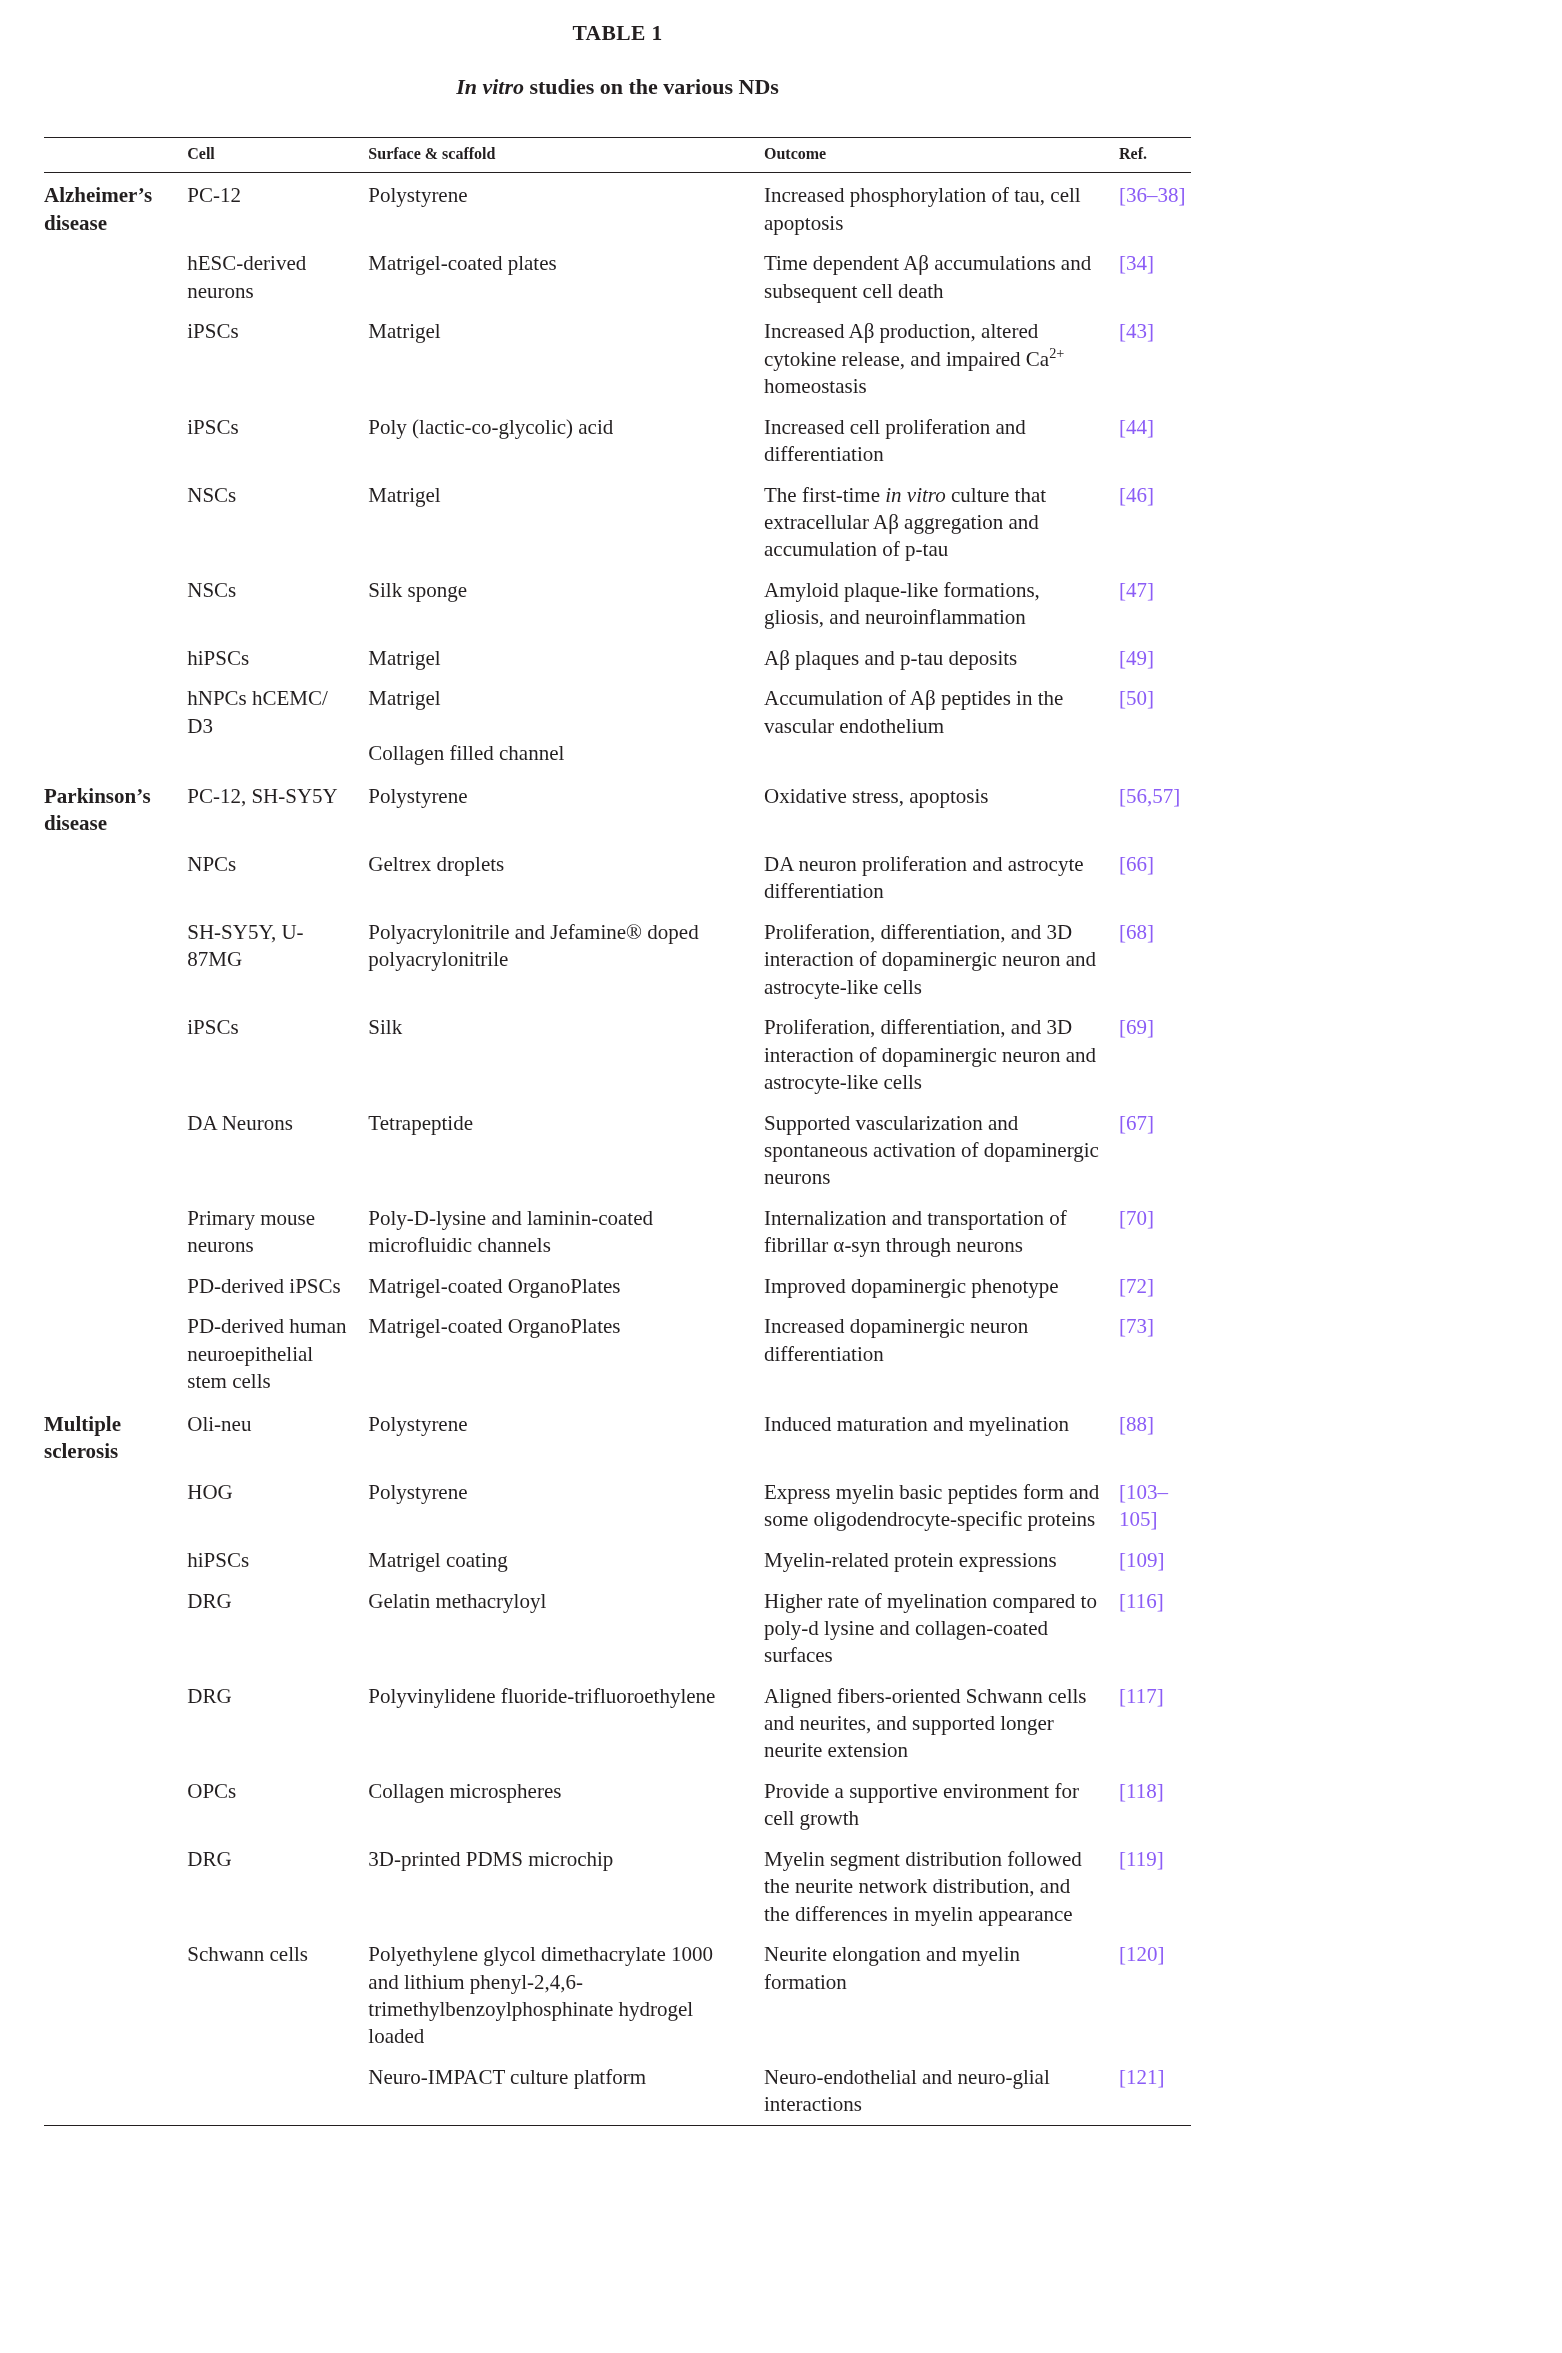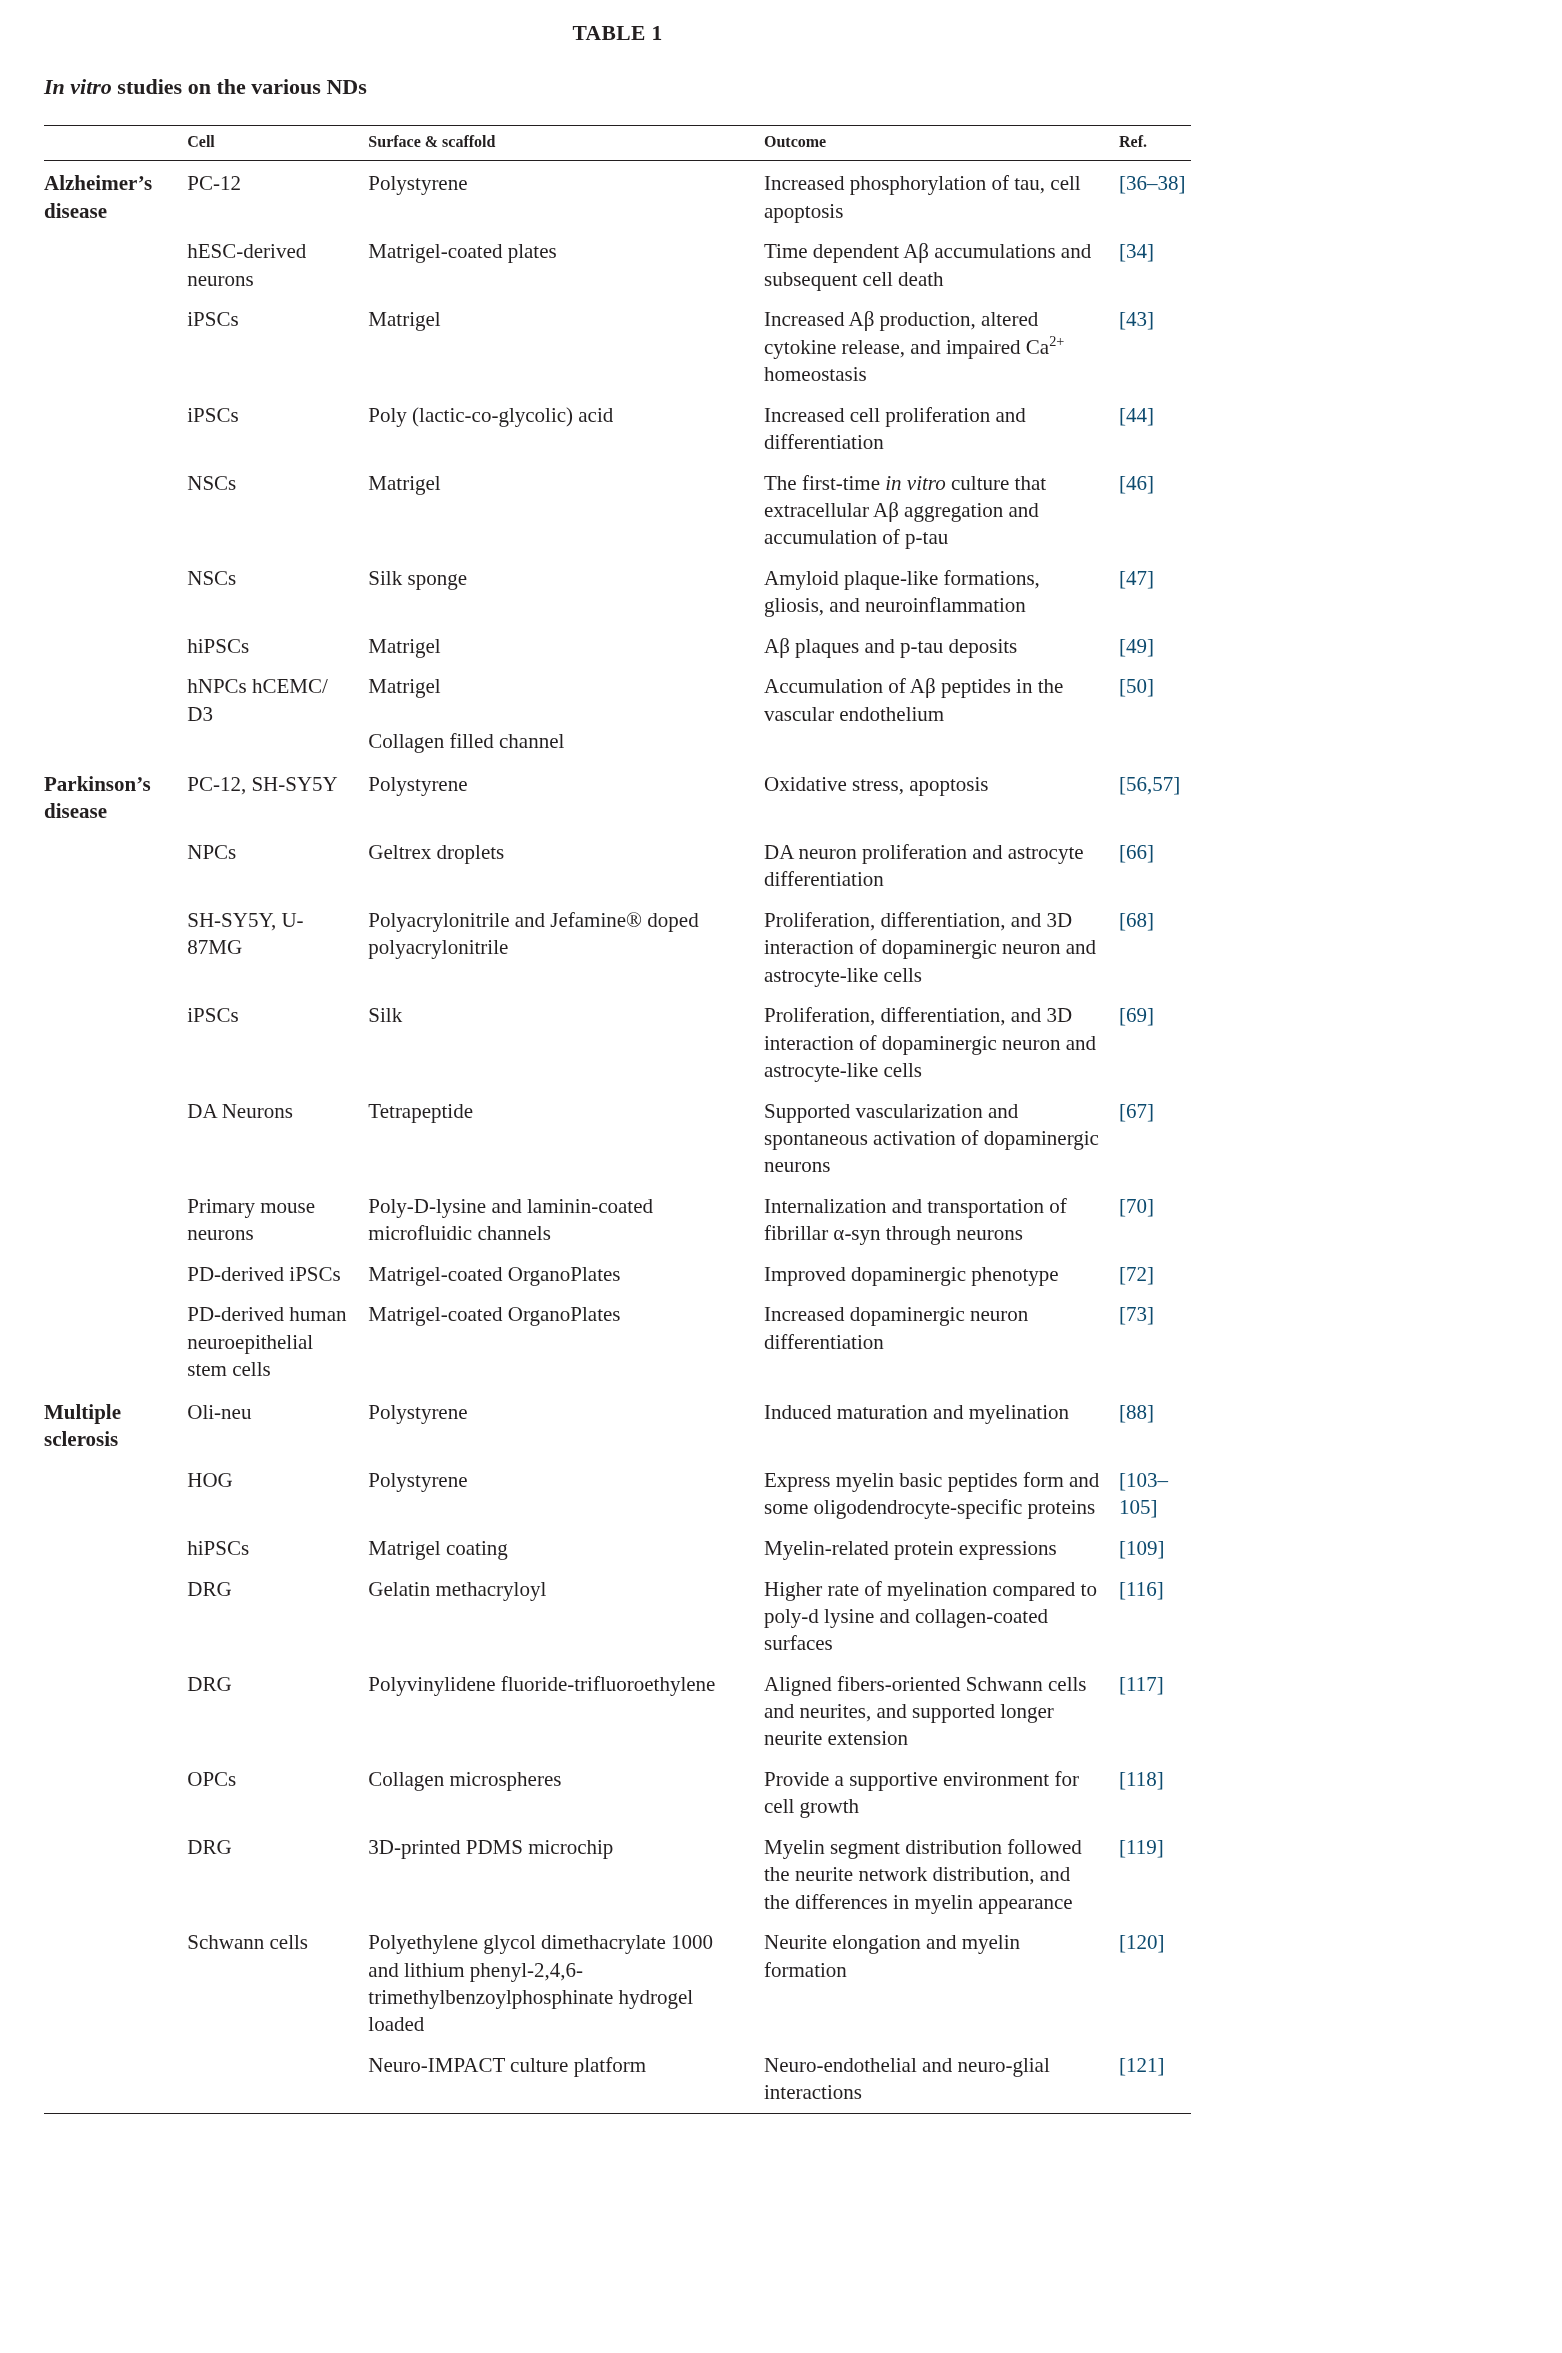--- a/index.html
+++ b/index.html
@@ -19,23 +19,24 @@
   }
   .table-label {
     text-align: center;
     font-weight: bold;
     font-size: 21.5px;
     letter-spacing: 0.4px;
     margin-bottom: 28px;
     font-family: "Liberation Serif", serif;
   }
   .table-caption {
+    text-align: center;
     font-weight: bold;
     font-size: 22px;
-    margin-bottom: 25px;
+    margin-bottom: 37px;
   }
   .table-caption .ital {
     font-style: italic;
   }
   table.maintable {
     width: 100%;
     border-collapse: collapse;
     font-size: 21px;
   }
   table.maintable col.c1 { width: 165px; }
@@ -66,21 +67,21 @@
   td.cat {
     font-weight: bold;
     padding-right: 12px;
   }
   td.ref {
     color: #2d7fb8;
     padding-right: 0;
     white-space: normal;
   }
   td.ref span {
-    color: #0c4a6e;
+    color: #8b5cf6;
   }
   tbody tr:last-child {
     border-bottom: 1.9px solid #231f20;
   }
   sup { font-size: 0.68em; vertical-align: super; line-height: 0; }
   .ital { font-style: italic; }
 </style>
 </head>
 <body>
 

